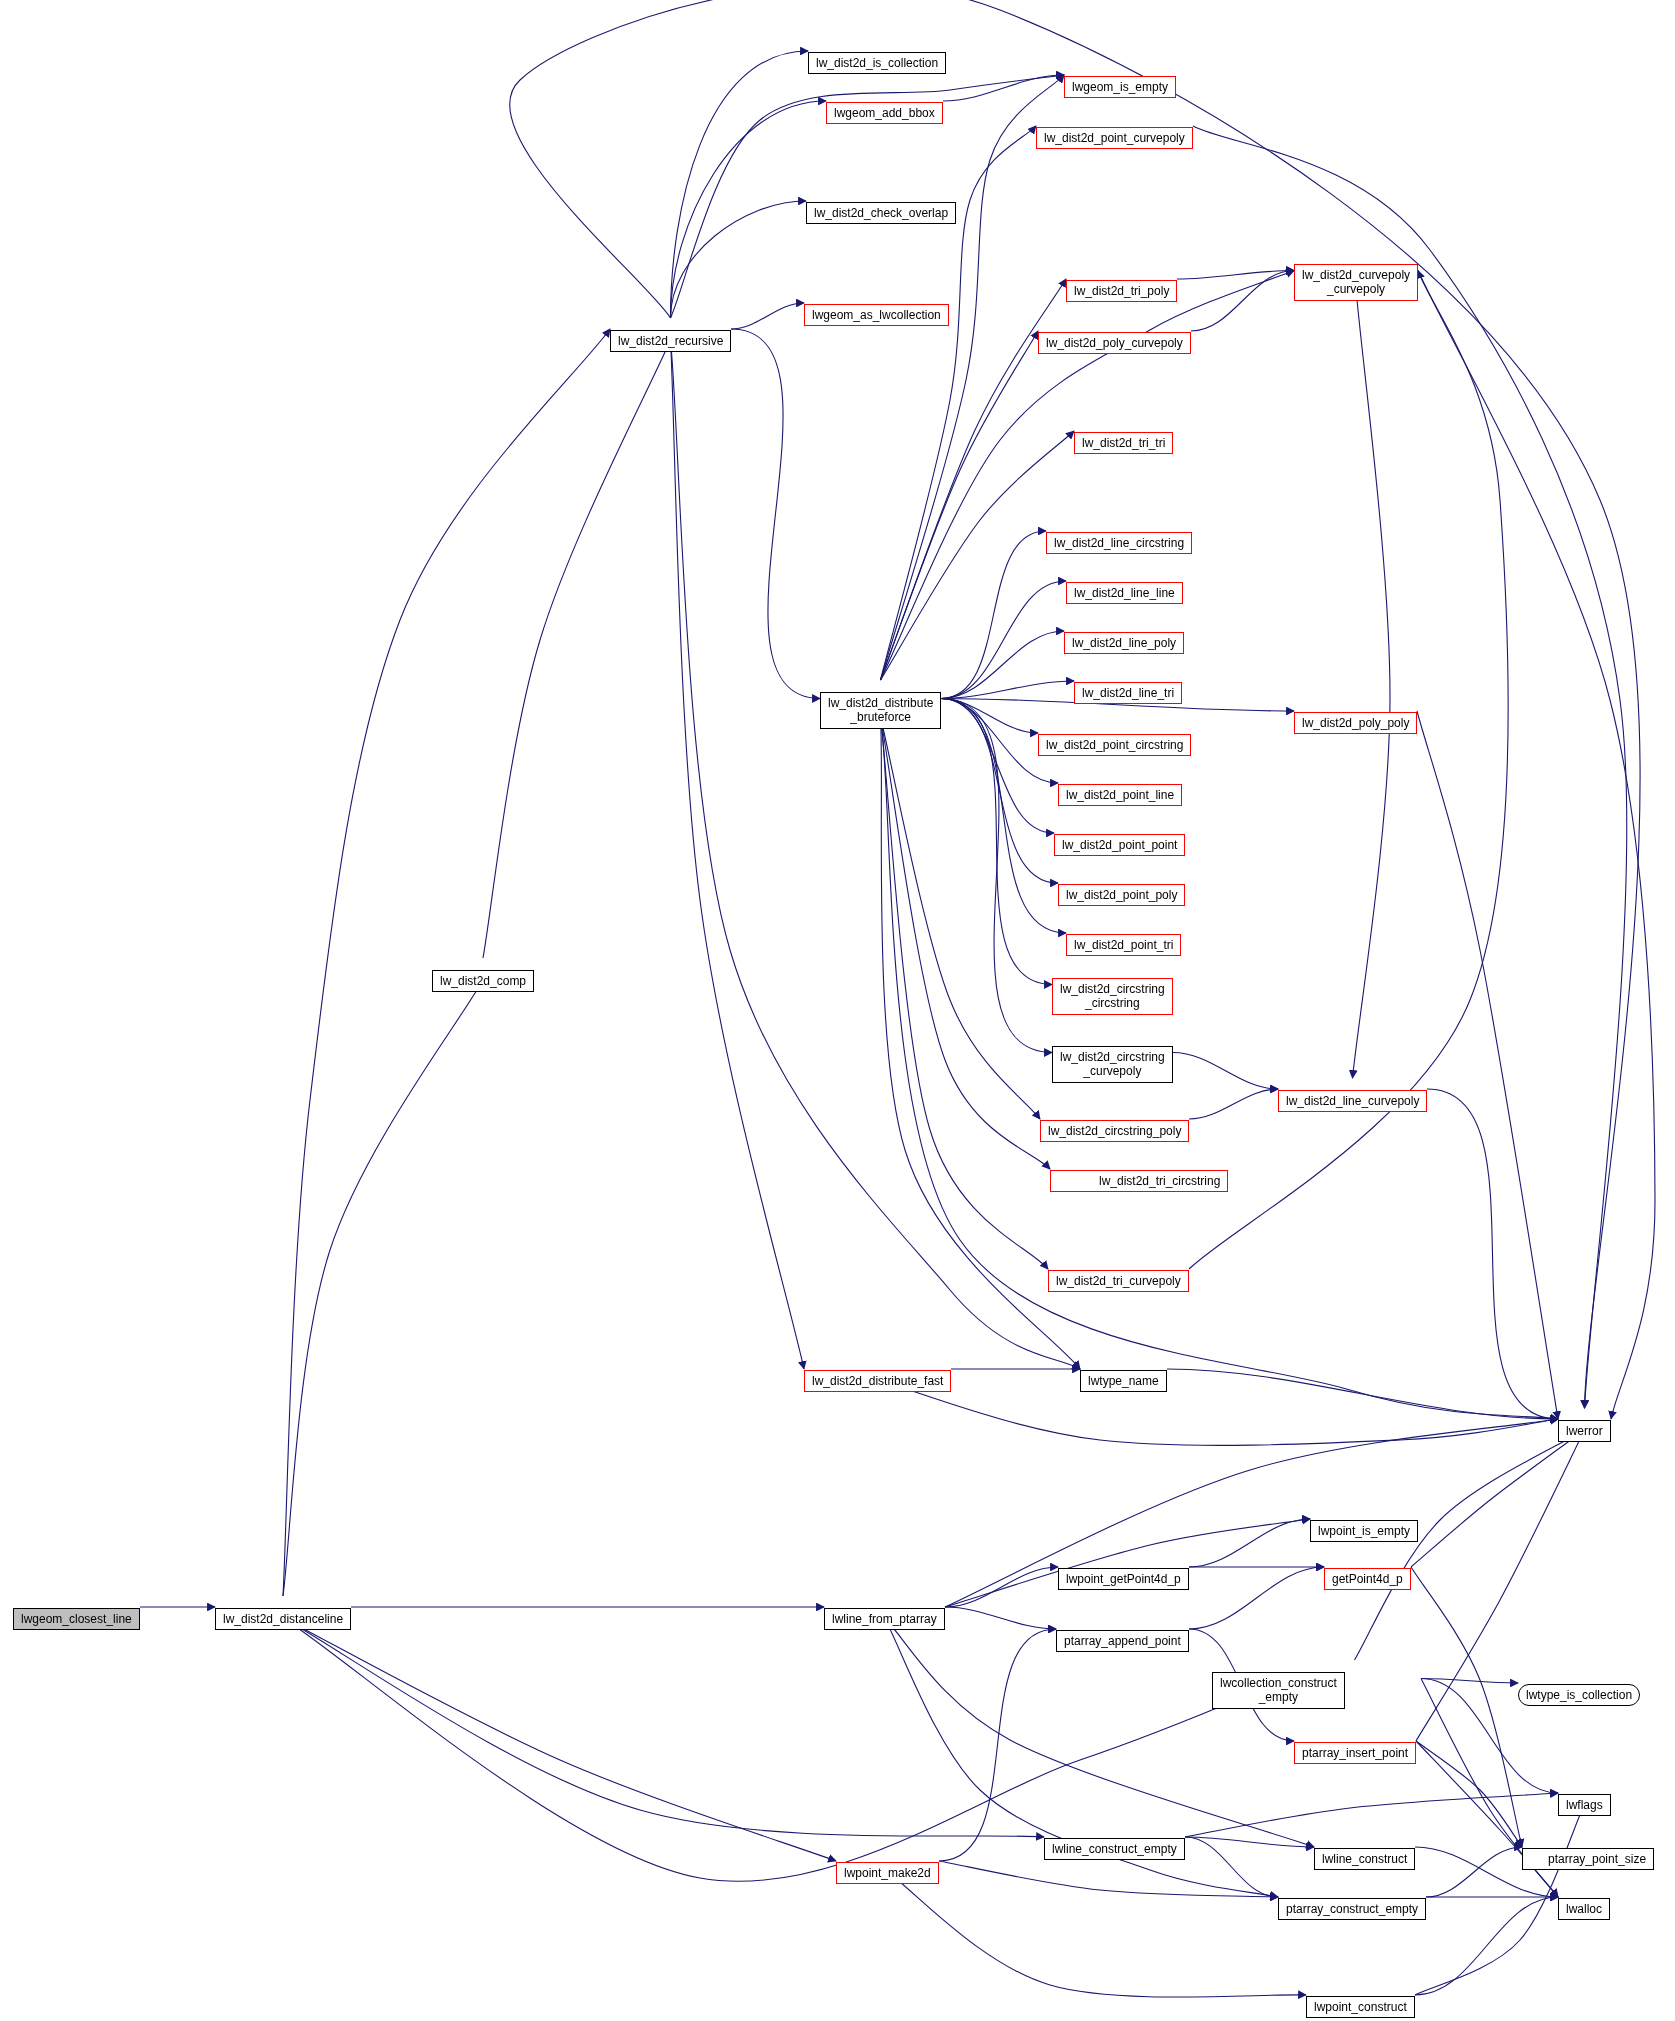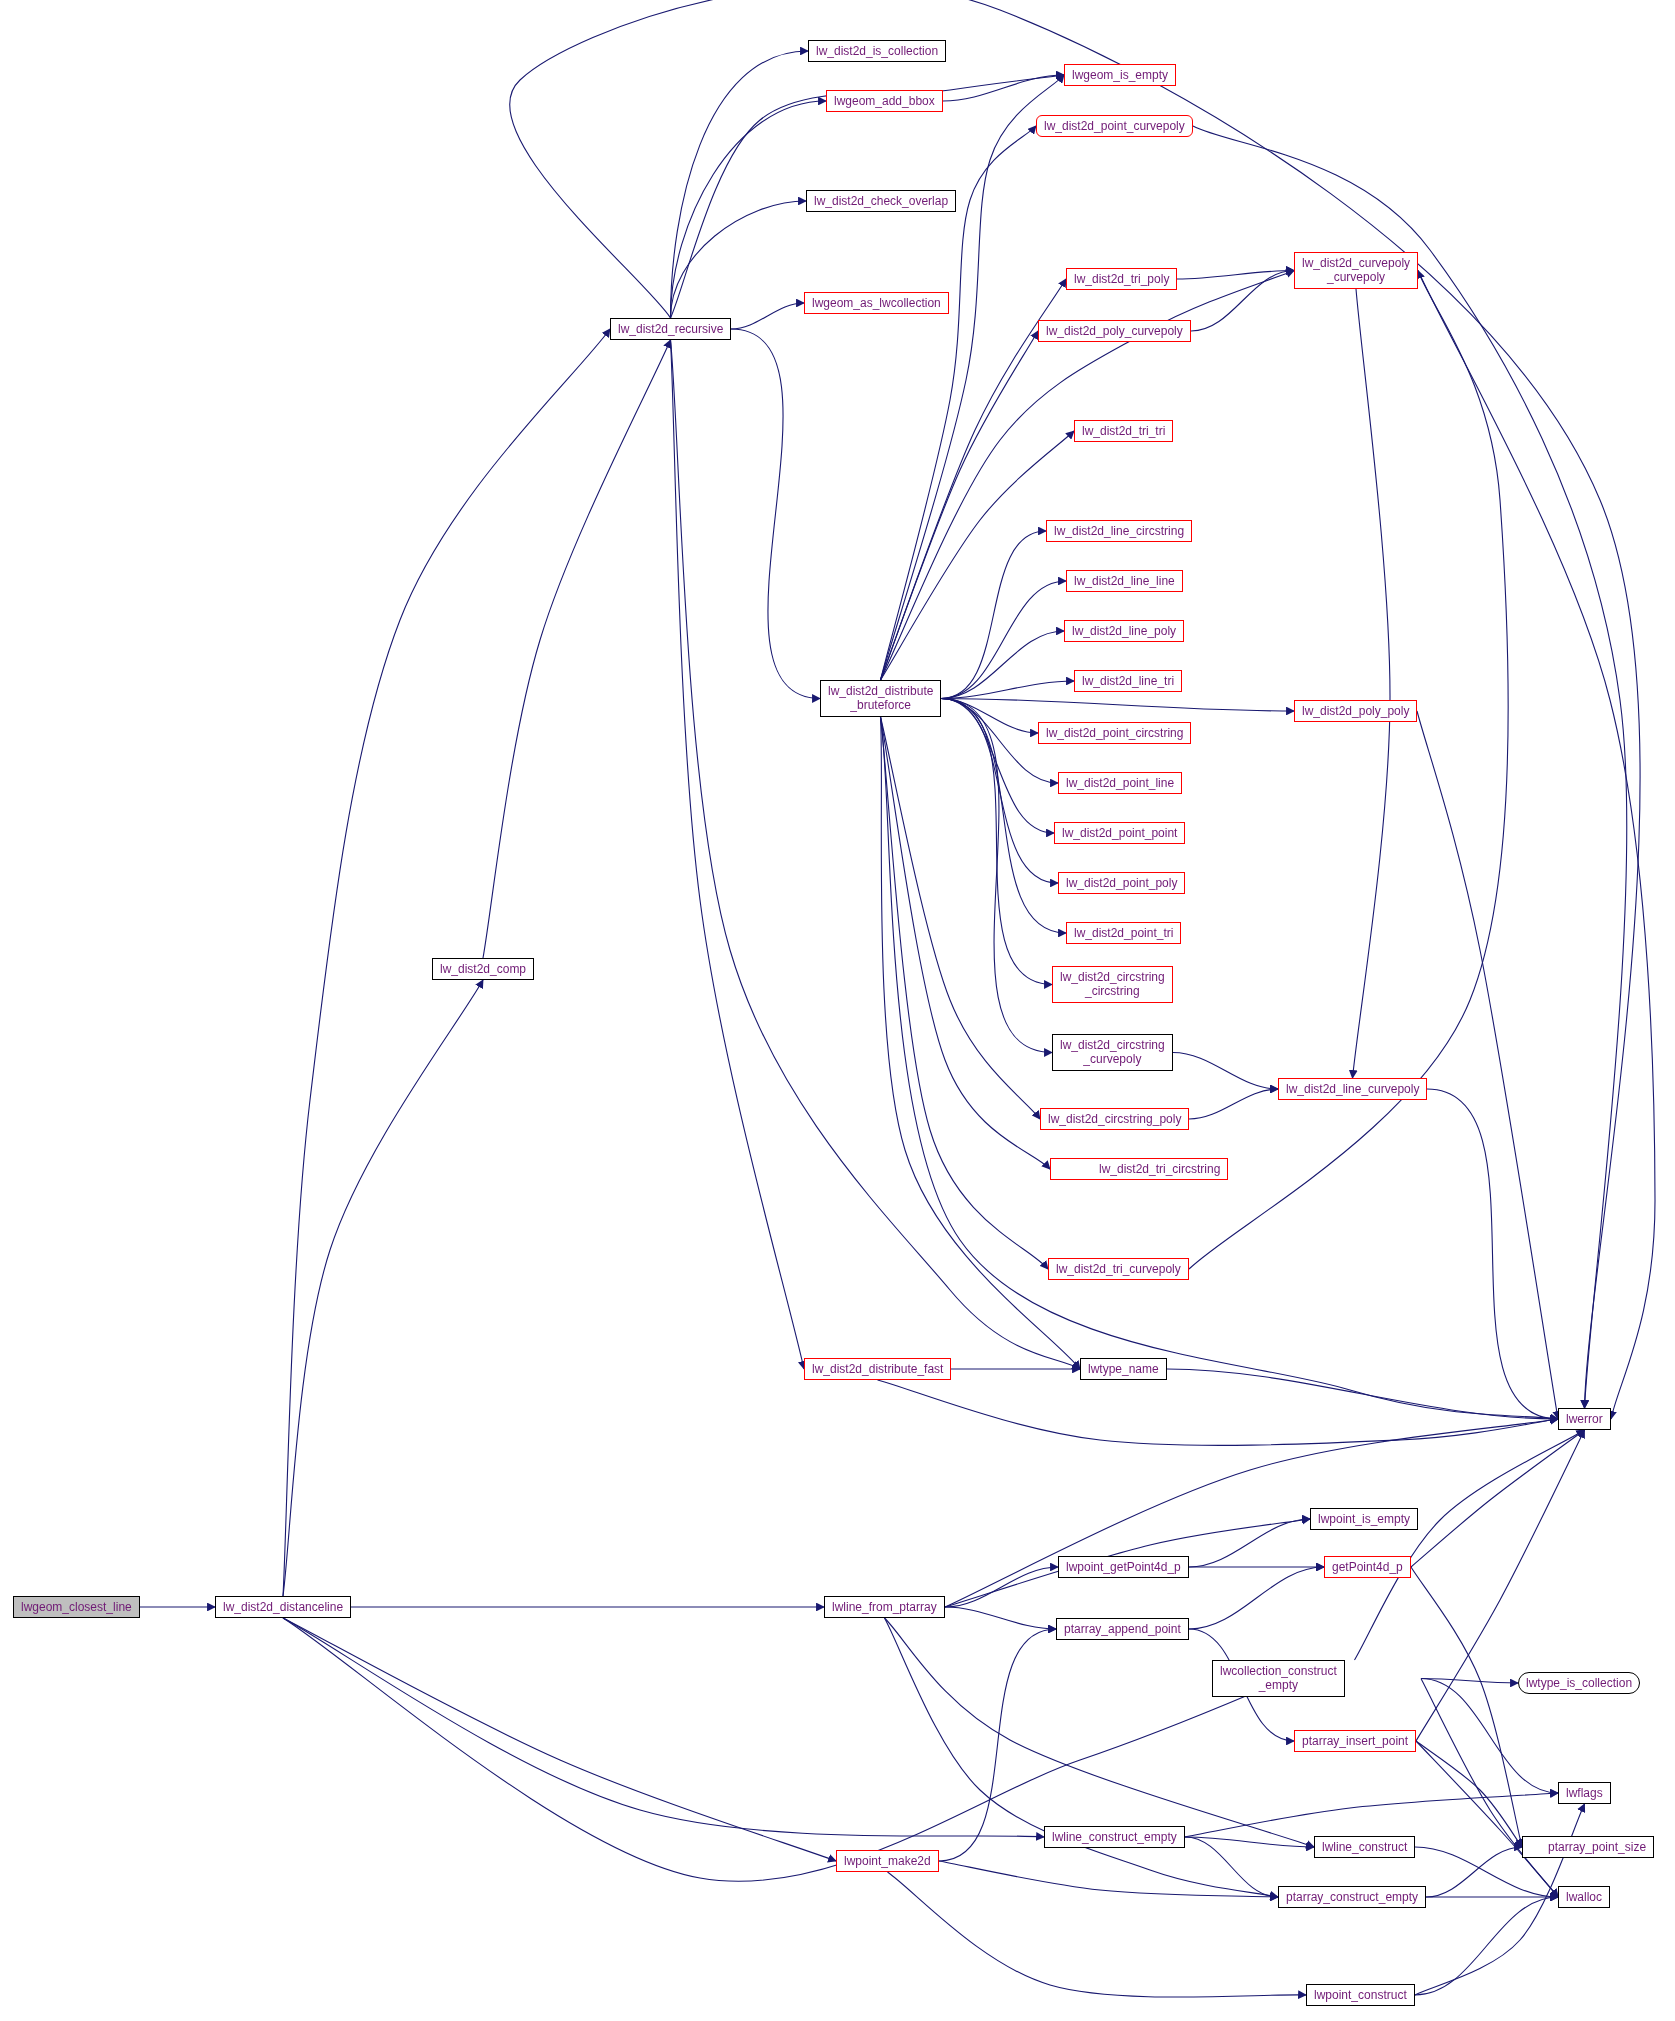--- a/index.html
+++ b/index.html
@@ -3,28 +3,29 @@
 <meta charset="utf-8">
 <style>
   html,body{margin:0;padding:0;background:#ffffff;font-family:"Liberation Sans",sans-serif;}
   #graph{position:relative;width:1675px;height:2021px;overflow:hidden;background:#ffffff;}
   #edge-layer{position:absolute;left:0;top:0;}
   .edge{fill:none;stroke-width:1.1px;}
   .node{
     position:absolute;
     background:#ffffff;
     border:1px solid #000000;
-    color:#701a75;
+    color:#000000;
     font-size:12px;
     line-height:1.2;
     padding:3px 7px;
     white-space:pre-line;
     text-align:center;
     cursor:pointer;
     box-sizing:border-box;
+    margin-top:12px;
   }
 </style>
 </head>
 <body>
 
 <div id="graph">
   <svg id="edge-layer" width="1675" height="2021" xmlns="http://www.w3.org/2000/svg">
     <defs>
       <marker id="arrow" viewBox="0 0 10 10" refX="9" refY="5" markerWidth="8" markerHeight="8" orient="auto">
         <path id="arrow-head" d="M0,0 L10,5 L0,10 z" fill="#191970"></path>
@@ -115,21 +116,21 @@
       <path d="M1415,1995 C1475.6753038723334,1995 1497.3246961276666,1897 1558,1897" class="edge" stroke="#191970" marker-end="url(#arrow)"></path>
       <path d="M1415,1995 C1432.5,1985.8333333333333 1491.75,1971.8333333333333 1520,1940 C1548.25,1908.1666666666667 1573.75,1826.6666666666667 1584.5,1804" class="edge" stroke="#191970" marker-end="url(#arrow)"></path>
     </svg>
 <div class="node" style="left: 13px; top: 1596px; border-color: rgb(0, 0, 0); background: rgb(191, 191, 191);">lwgeom_closest_line</div>
     <div class="node" style="left: 215px; top: 1596px; border-color: rgb(0, 0, 0); background: rgb(255, 255, 255);">lw_dist2d_distanceline</div>
     <div class="node" style="left: 432px; top: 958px; border-color: rgb(0, 0, 0); background: rgb(255, 255, 255);">lw_dist2d_comp</div>
     <div class="node" style="left: 610px; top: 318px; border-color: rgb(0, 0, 0); background: rgb(255, 255, 255);">lw_dist2d_recursive</div>
     <div class="node" style="left: 808px; top: 40px; border-color: rgb(0, 0, 0); background: rgb(255, 255, 255);">lw_dist2d_is_collection</div>
     <div class="node" style="left: 826px; top: 90px; border-color: rgb(255, 0, 0); background: rgb(255, 255, 255);">lwgeom_add_bbox</div>
     <div class="node" style="left: 1064px; top: 64px; border-color: rgb(255, 0, 0); background: rgb(255, 255, 255);">lwgeom_is_empty</div>
-    <div class="node" style="left: 1036px; top: 115px; border-color: rgb(255, 0, 0); background: rgb(255, 255, 255); border-radius: 6px;">lw_dist2d_point_curvepoly</div>
+    <div class="node" style="left: 1036px; top: 115px; border-color: rgb(255, 0, 0); background: rgb(255, 255, 255);">lw_dist2d_point_curvepoly</div>
     <div class="node" style="left: 806px; top: 190px; border-color: rgb(0, 0, 0); background: rgb(255, 255, 255);">lw_dist2d_check_overlap</div>
     <div class="node" style="left: 804px; top: 292px; border-color: rgb(255, 0, 0); background: rgb(255, 255, 255);">lwgeom_as_lwcollection</div>
     <div class="node" style="left: 1066px; top: 268px; border-color: rgb(255, 0, 0); background: rgb(255, 255, 255);">lw_dist2d_tri_poly</div>
     <div class="node" style="left: 1294px; top: 252px; border-color: rgb(255, 0, 0); background: rgb(255, 255, 255);">lw_dist2d_curvepoly
 _curvepoly</div>
     <div class="node" style="left: 1038px; top: 320px; border-color: rgb(255, 0, 0); background: rgb(255, 255, 255);">lw_dist2d_poly_curvepoly</div>
     <div class="node" style="left: 1074px; top: 420px; border-color: rgb(255, 0, 0); background: rgb(255, 255, 255);">lw_dist2d_tri_tri</div>
     <div class="node" style="left: 1046px; top: 520px; border-color: rgb(255, 0, 0); background: rgb(255, 255, 255);">lw_dist2d_line_circstring</div>
     <div class="node" style="left: 1066px; top: 570px; border-color: rgb(255, 0, 0); background: rgb(255, 255, 255);">lw_dist2d_line_line</div>
     <div class="node" style="left: 1064px; top: 620px; border-color: rgb(255, 0, 0); background: rgb(255, 255, 255);">lw_dist2d_line_poly</div>

